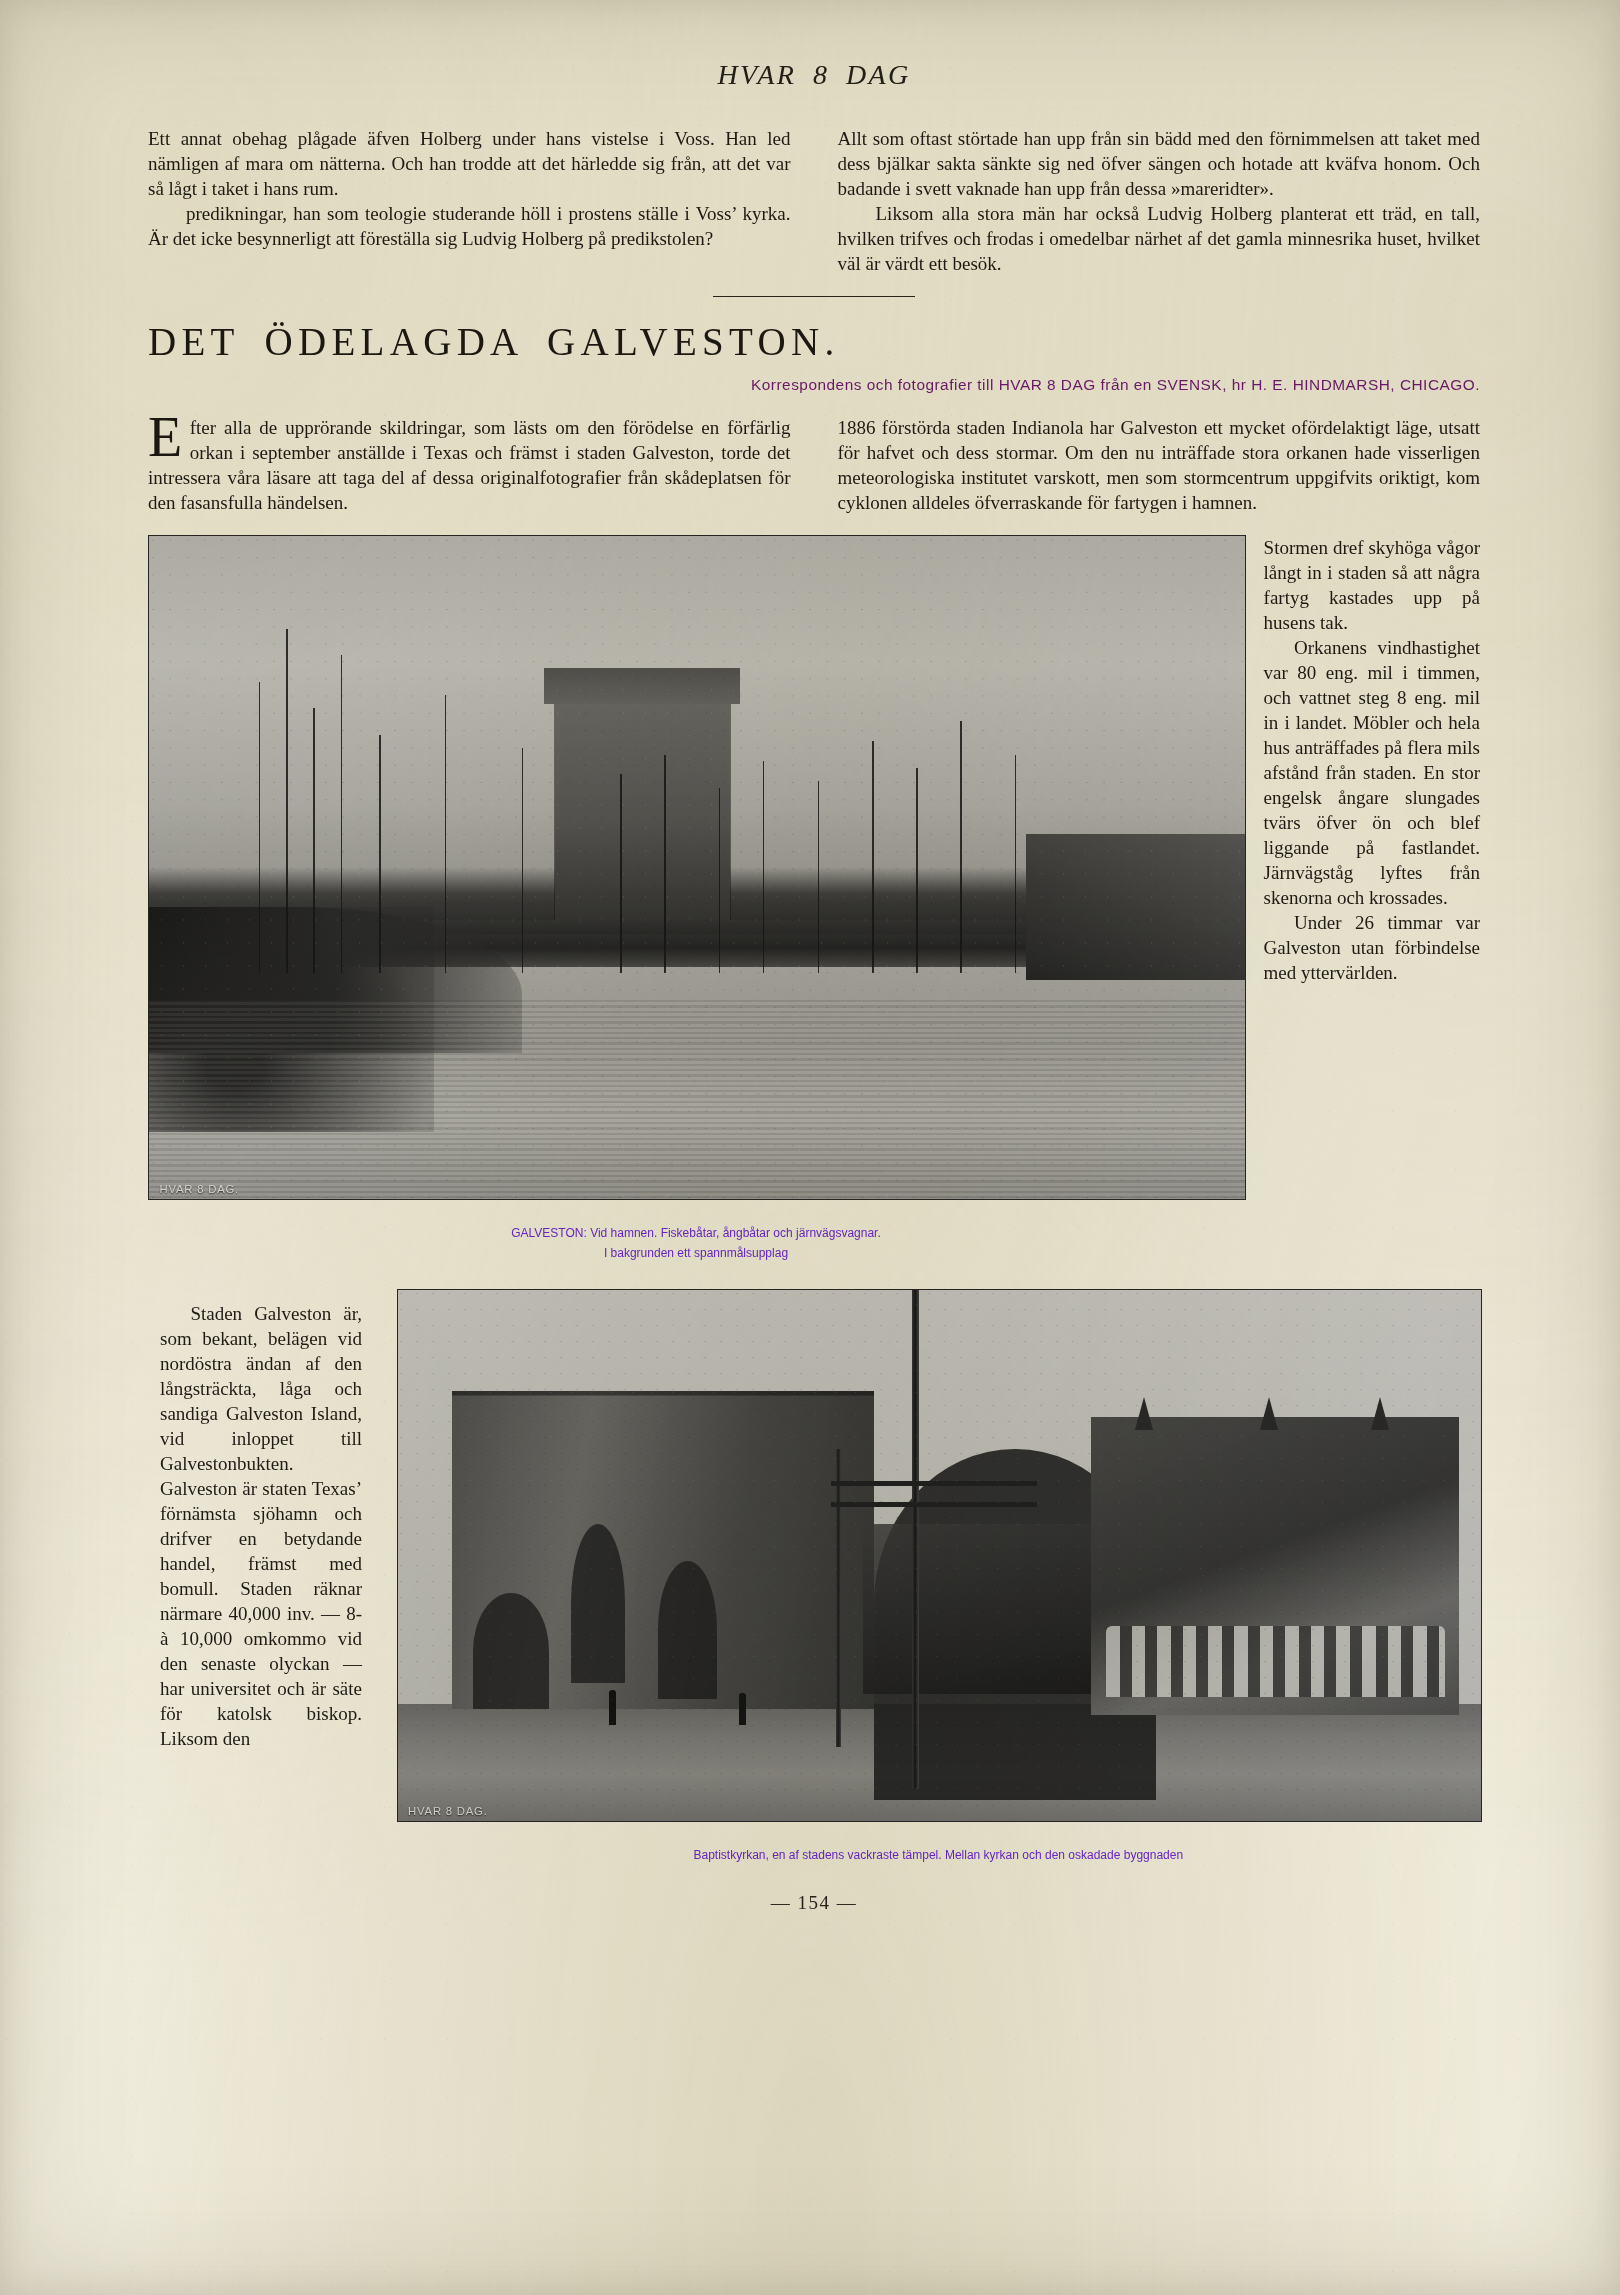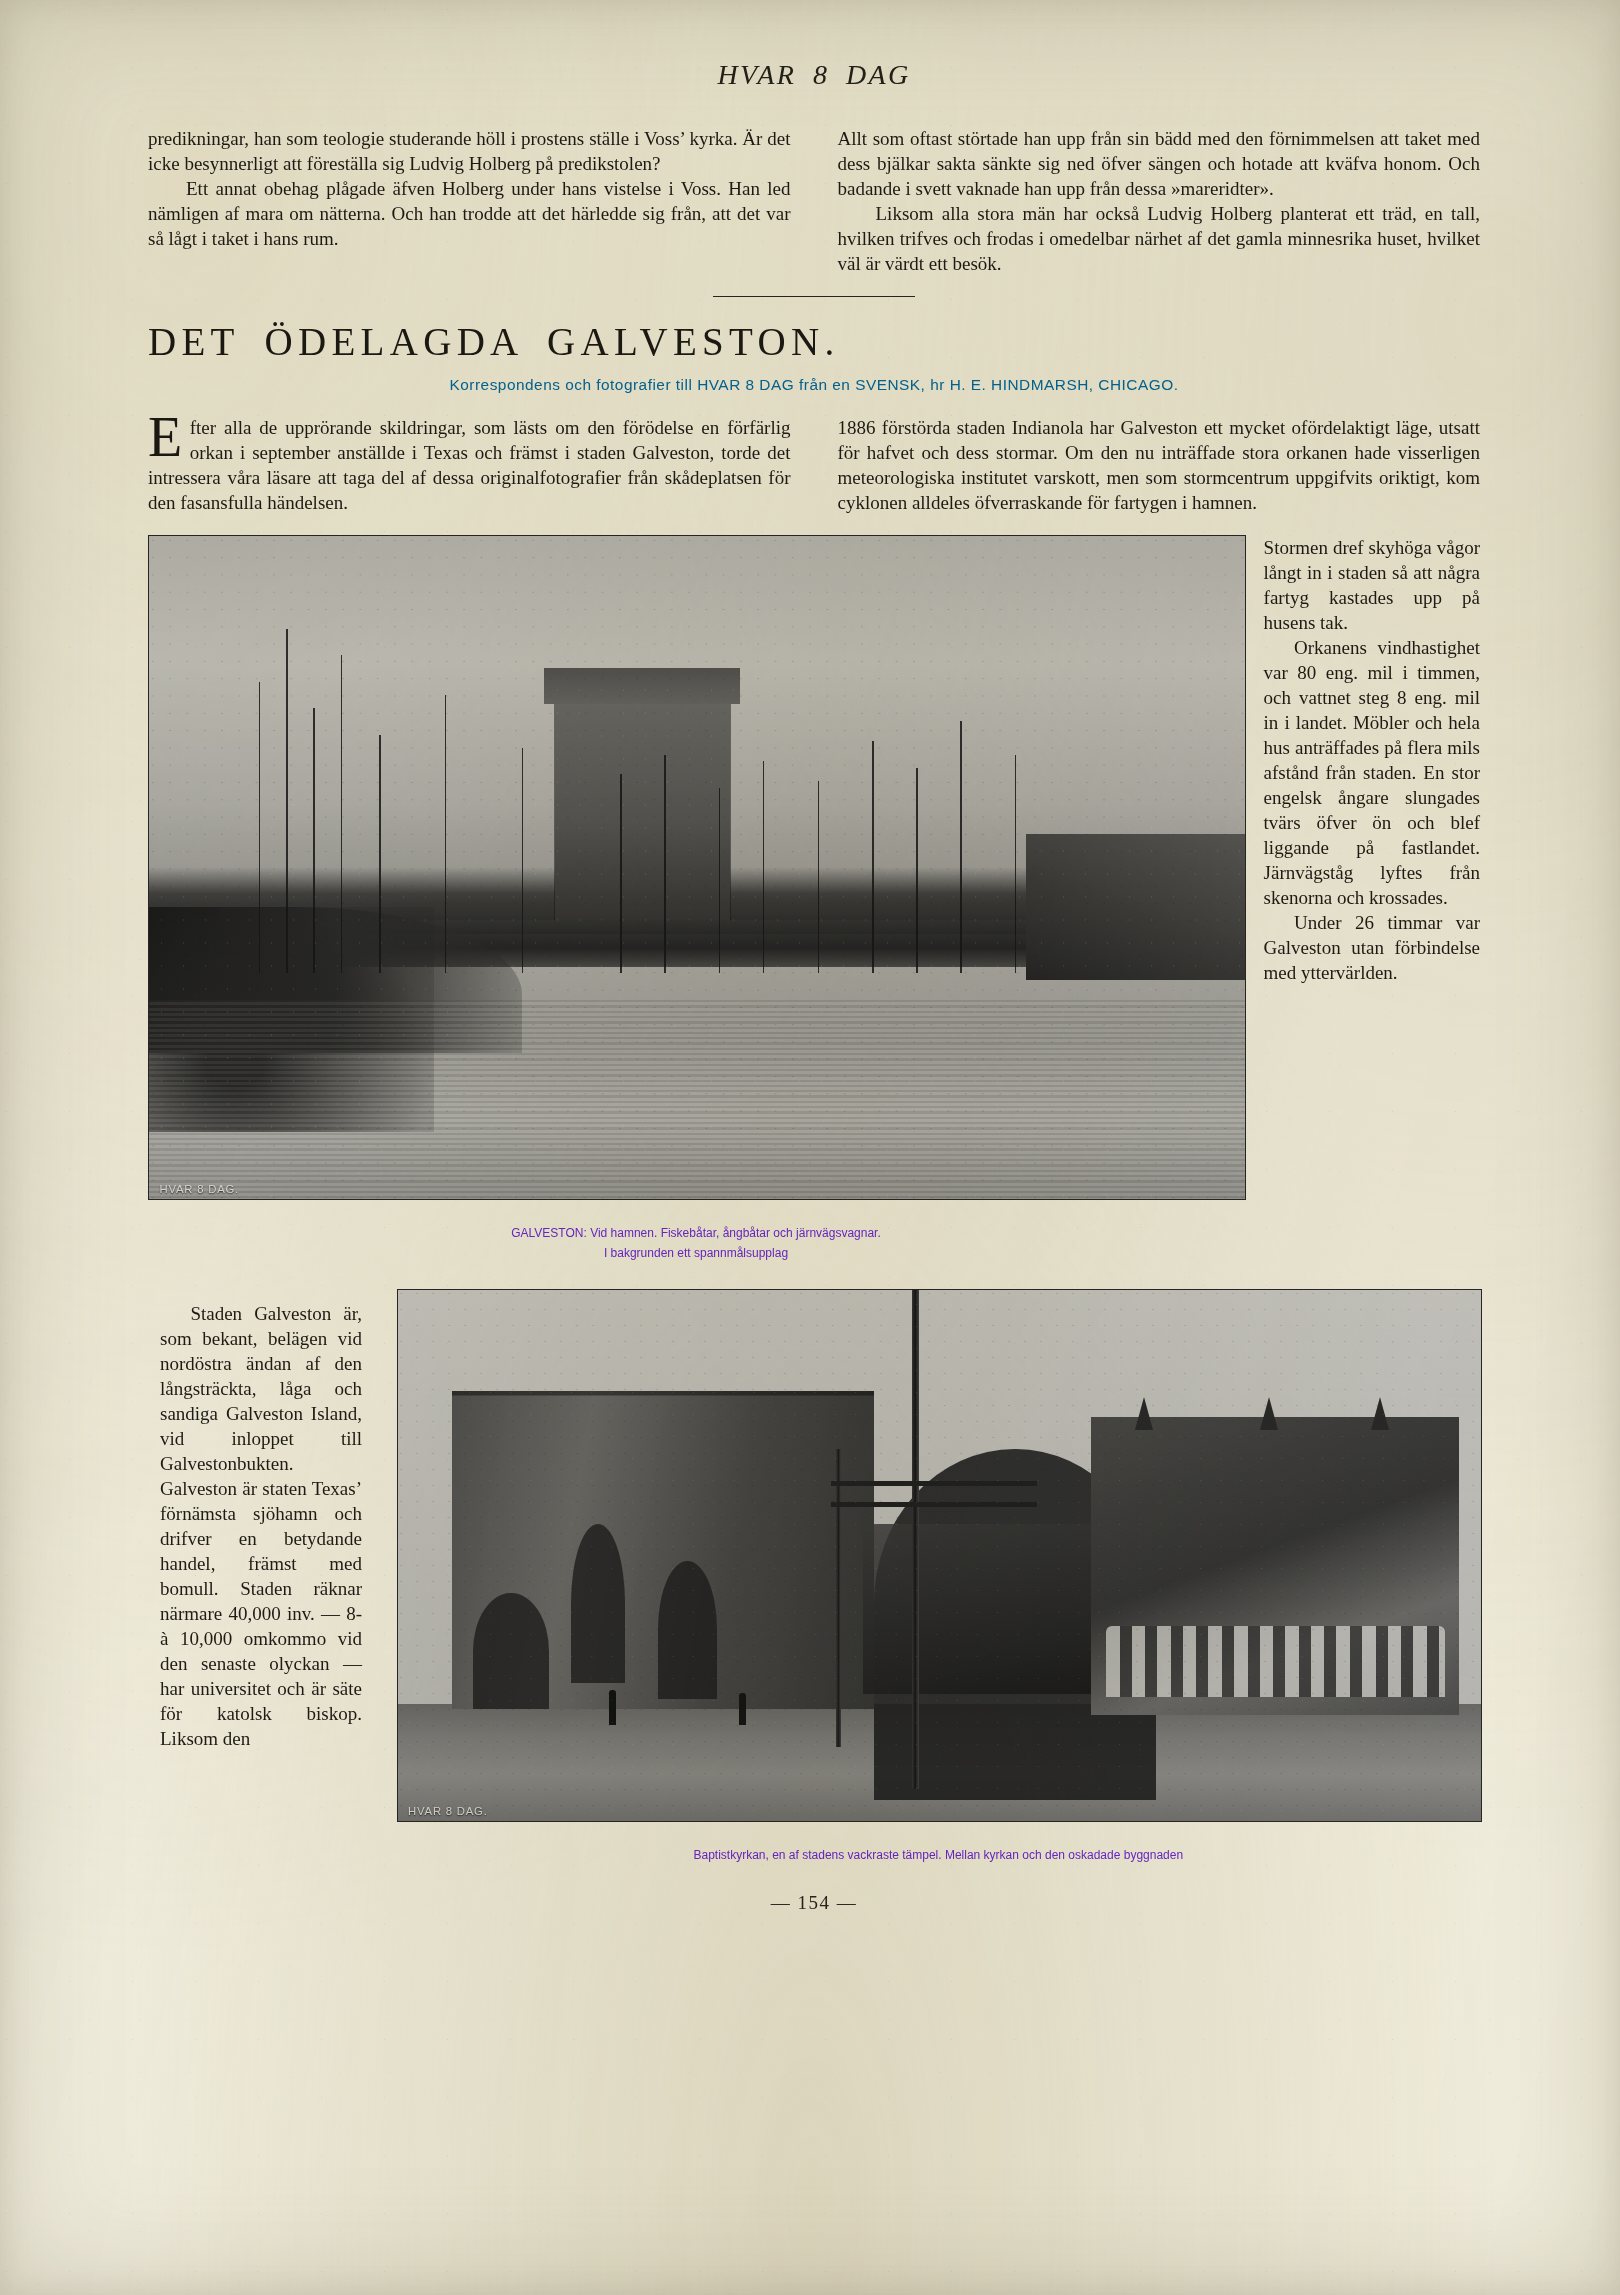--- a/index.html
+++ b/index.html
@@ -103,25 +103,25 @@
     text-align: left;
     font-size: 39px;
     letter-spacing: 5.3px;
     word-spacing: 10.5px;
     font-weight: 400;
     color: #1d1a14;
     margin: 3px 0 12px 0;
     font-family: "Liberation Serif", "DejaVu Serif", serif;
   }
   .byline {
-    text-align: center;
+    text-align: right;
     font-family: "Liberation Sans", "DejaVu Sans", sans-serif;
     font-size: 15.4px;
     letter-spacing: 0.5px;
-    color: #0369a1;
+    color: #701a75;
     margin: 0 0 21px 0;
   }
 
   
   .dropcap-wrap { position: relative; }
   .dropcap {
     float: left;
     font-size: 56px;
     line-height: 41px;
     padding: 1.5px 7.5px 0 0;
@@ -343,22 +343,22 @@
 <body>
 
 <div class="page">
 
   <div class="content">
 
     <div class="running-head">HVAR 8 DAG</div>
 
     <div class="cols2">
       <div class="col">
+        <p class="body">Ett annat obehag plågade äfven Holberg under hans vistelse i Voss. Han led nämligen af mara om nätterna. Och han trodde att det härledde sig från, att det var så lågt i taket i hans rum.</p>
         <p class="body">predikningar, han som teologie studerande höll i prostens ställe i Voss’ kyrka. Är det icke besynnerligt att föreställa sig Ludvig Holberg på predikstolen?</p>
-        <p class="body">Ett annat obehag plågade äfven Holberg under hans vistelse i Voss. Han led nämligen af mara om nätterna. Och han trodde att det härledde sig från, att det var så lågt i taket i hans rum.</p>
       </div>
       <div class="col">
         <p class="body">Allt som oftast störtade han upp från sin bädd med den förnimmelsen att taket med dess bjälkar sakta sänkte sig ned öfver sängen och hotade att kväfva honom. Och badande i svett vaknade han upp från dessa »mareridter».</p>
         <p class="body">Liksom alla stora män har också Ludvig Holberg planterat ett träd, en tall, hvilken trifves och frodas i omedelbar närhet af det gamla minnesrika huset, hvilket väl är värdt ett besök.</p>
       </div>
     </div>
 
     <div class="rule"></div>
 
     <h1 class="headline">DET ÖDELAGDA GALVESTON.</h1>

